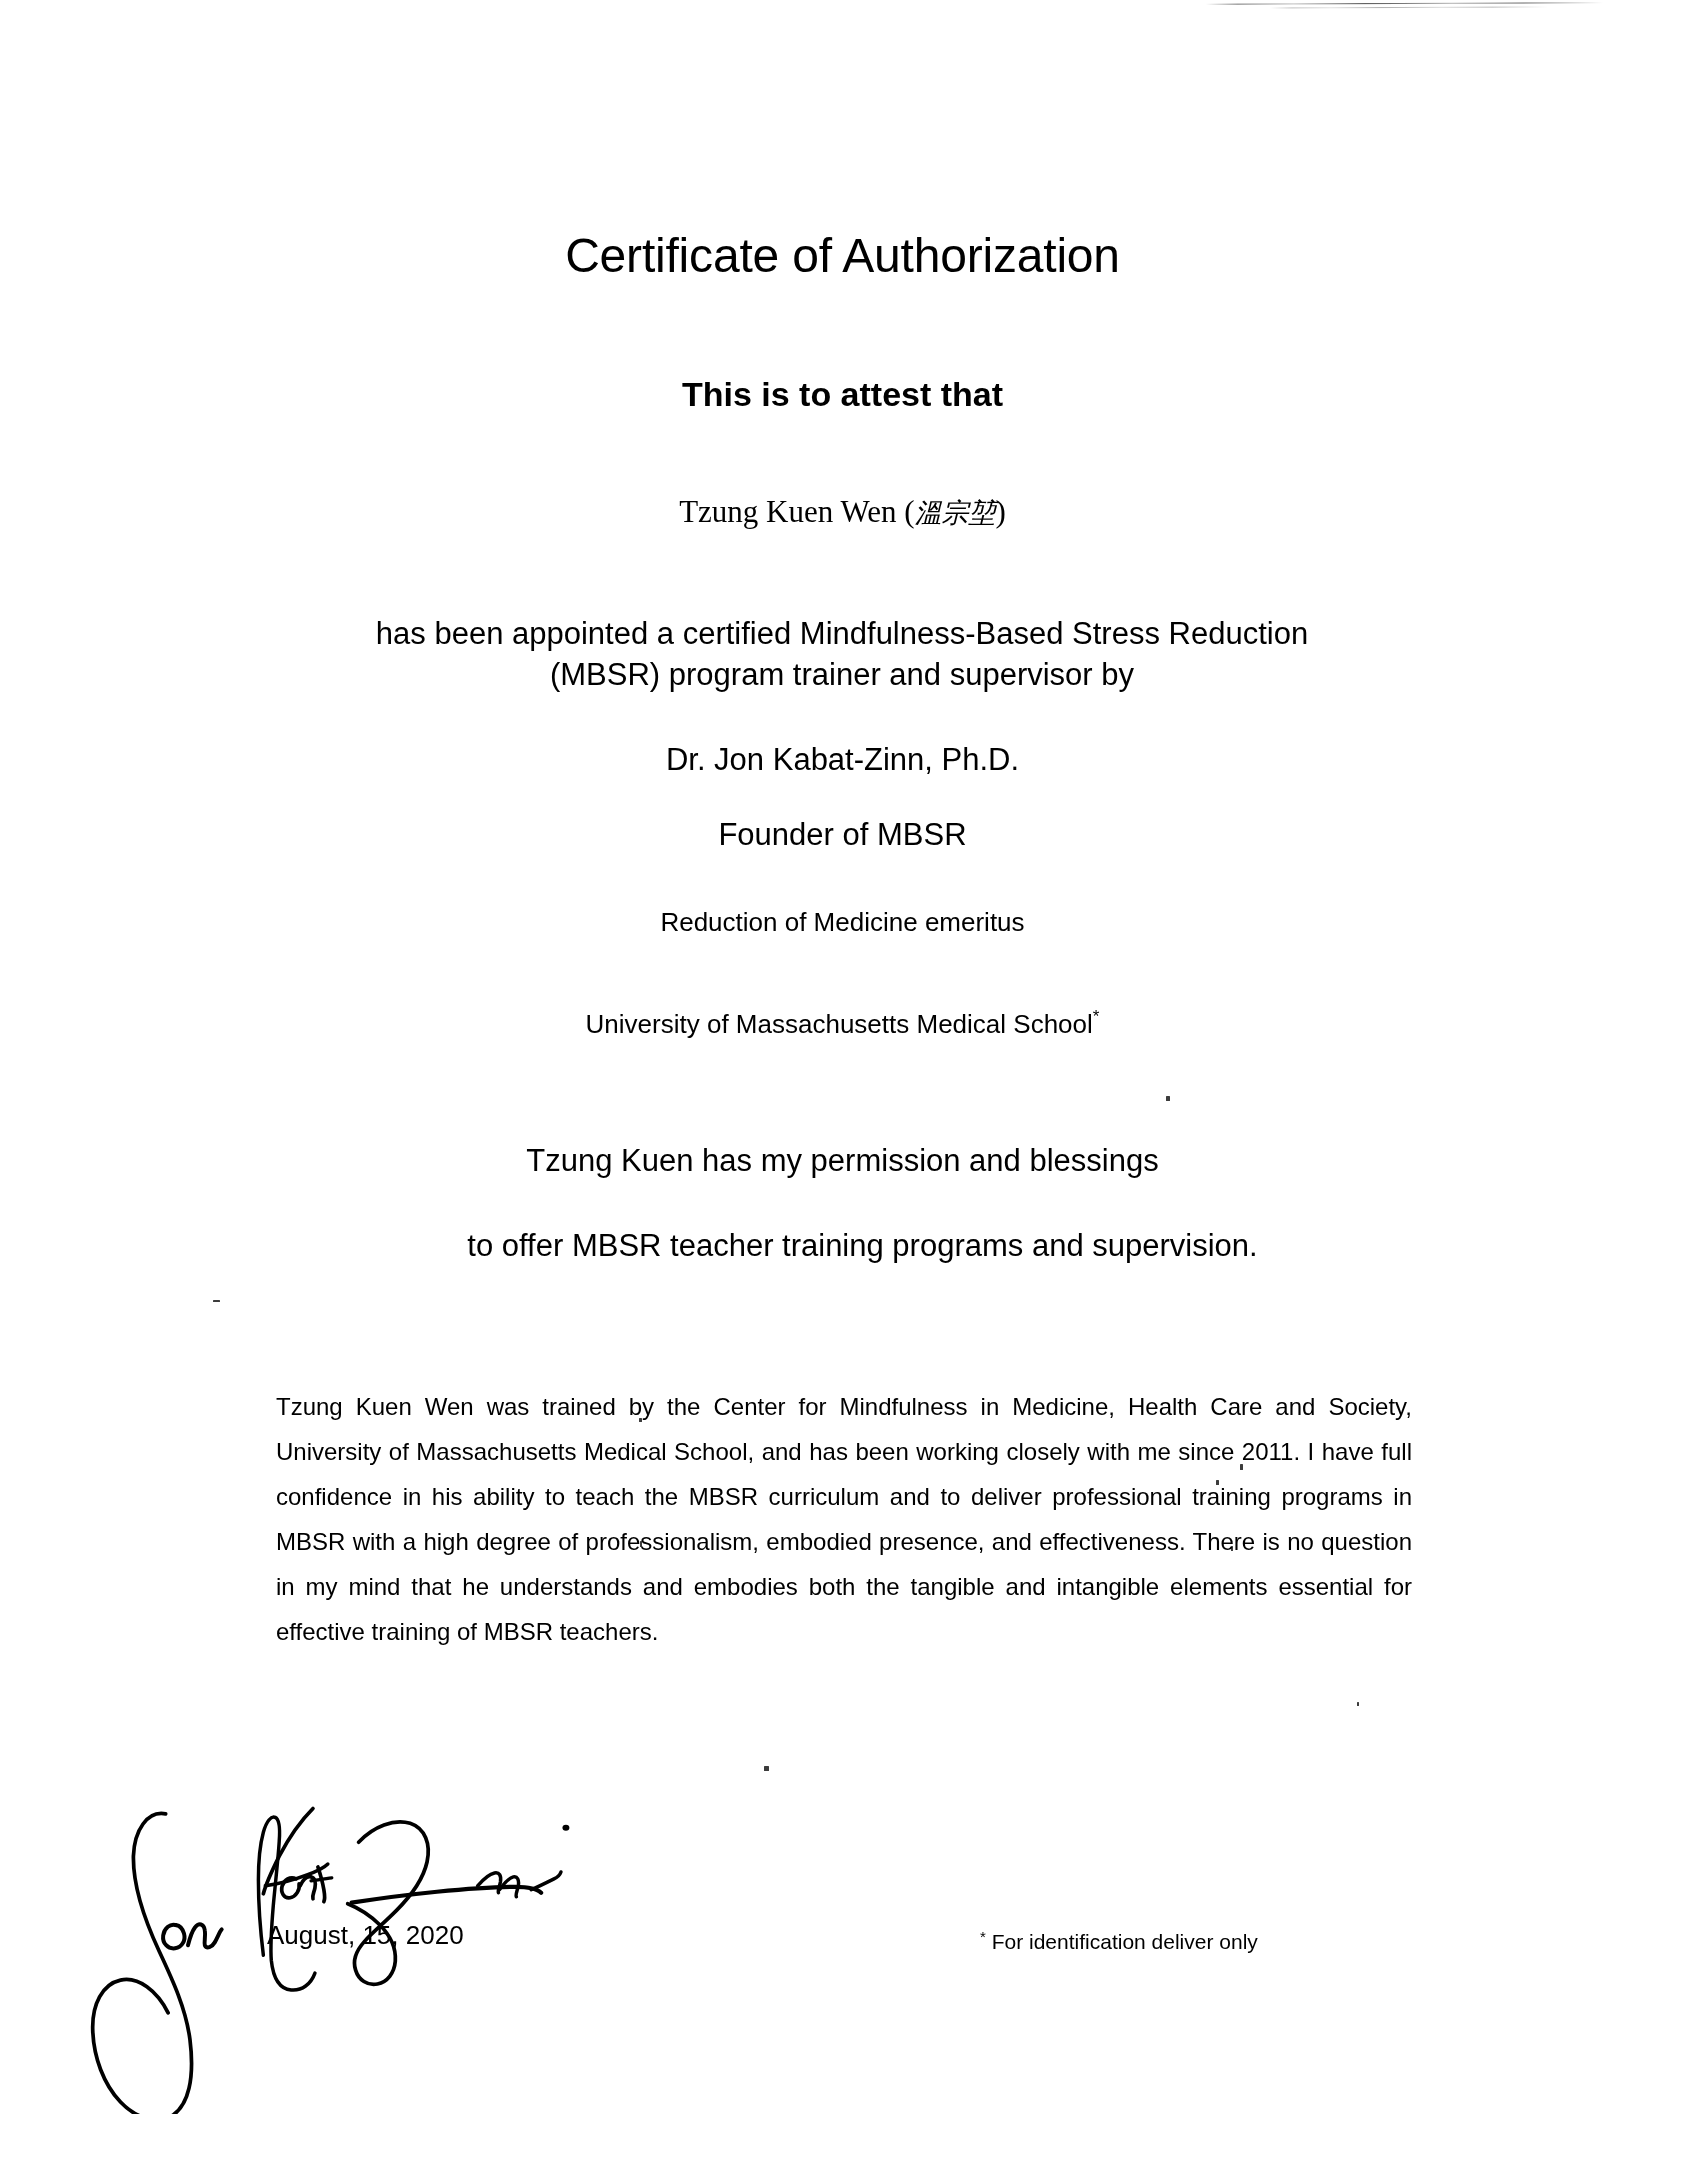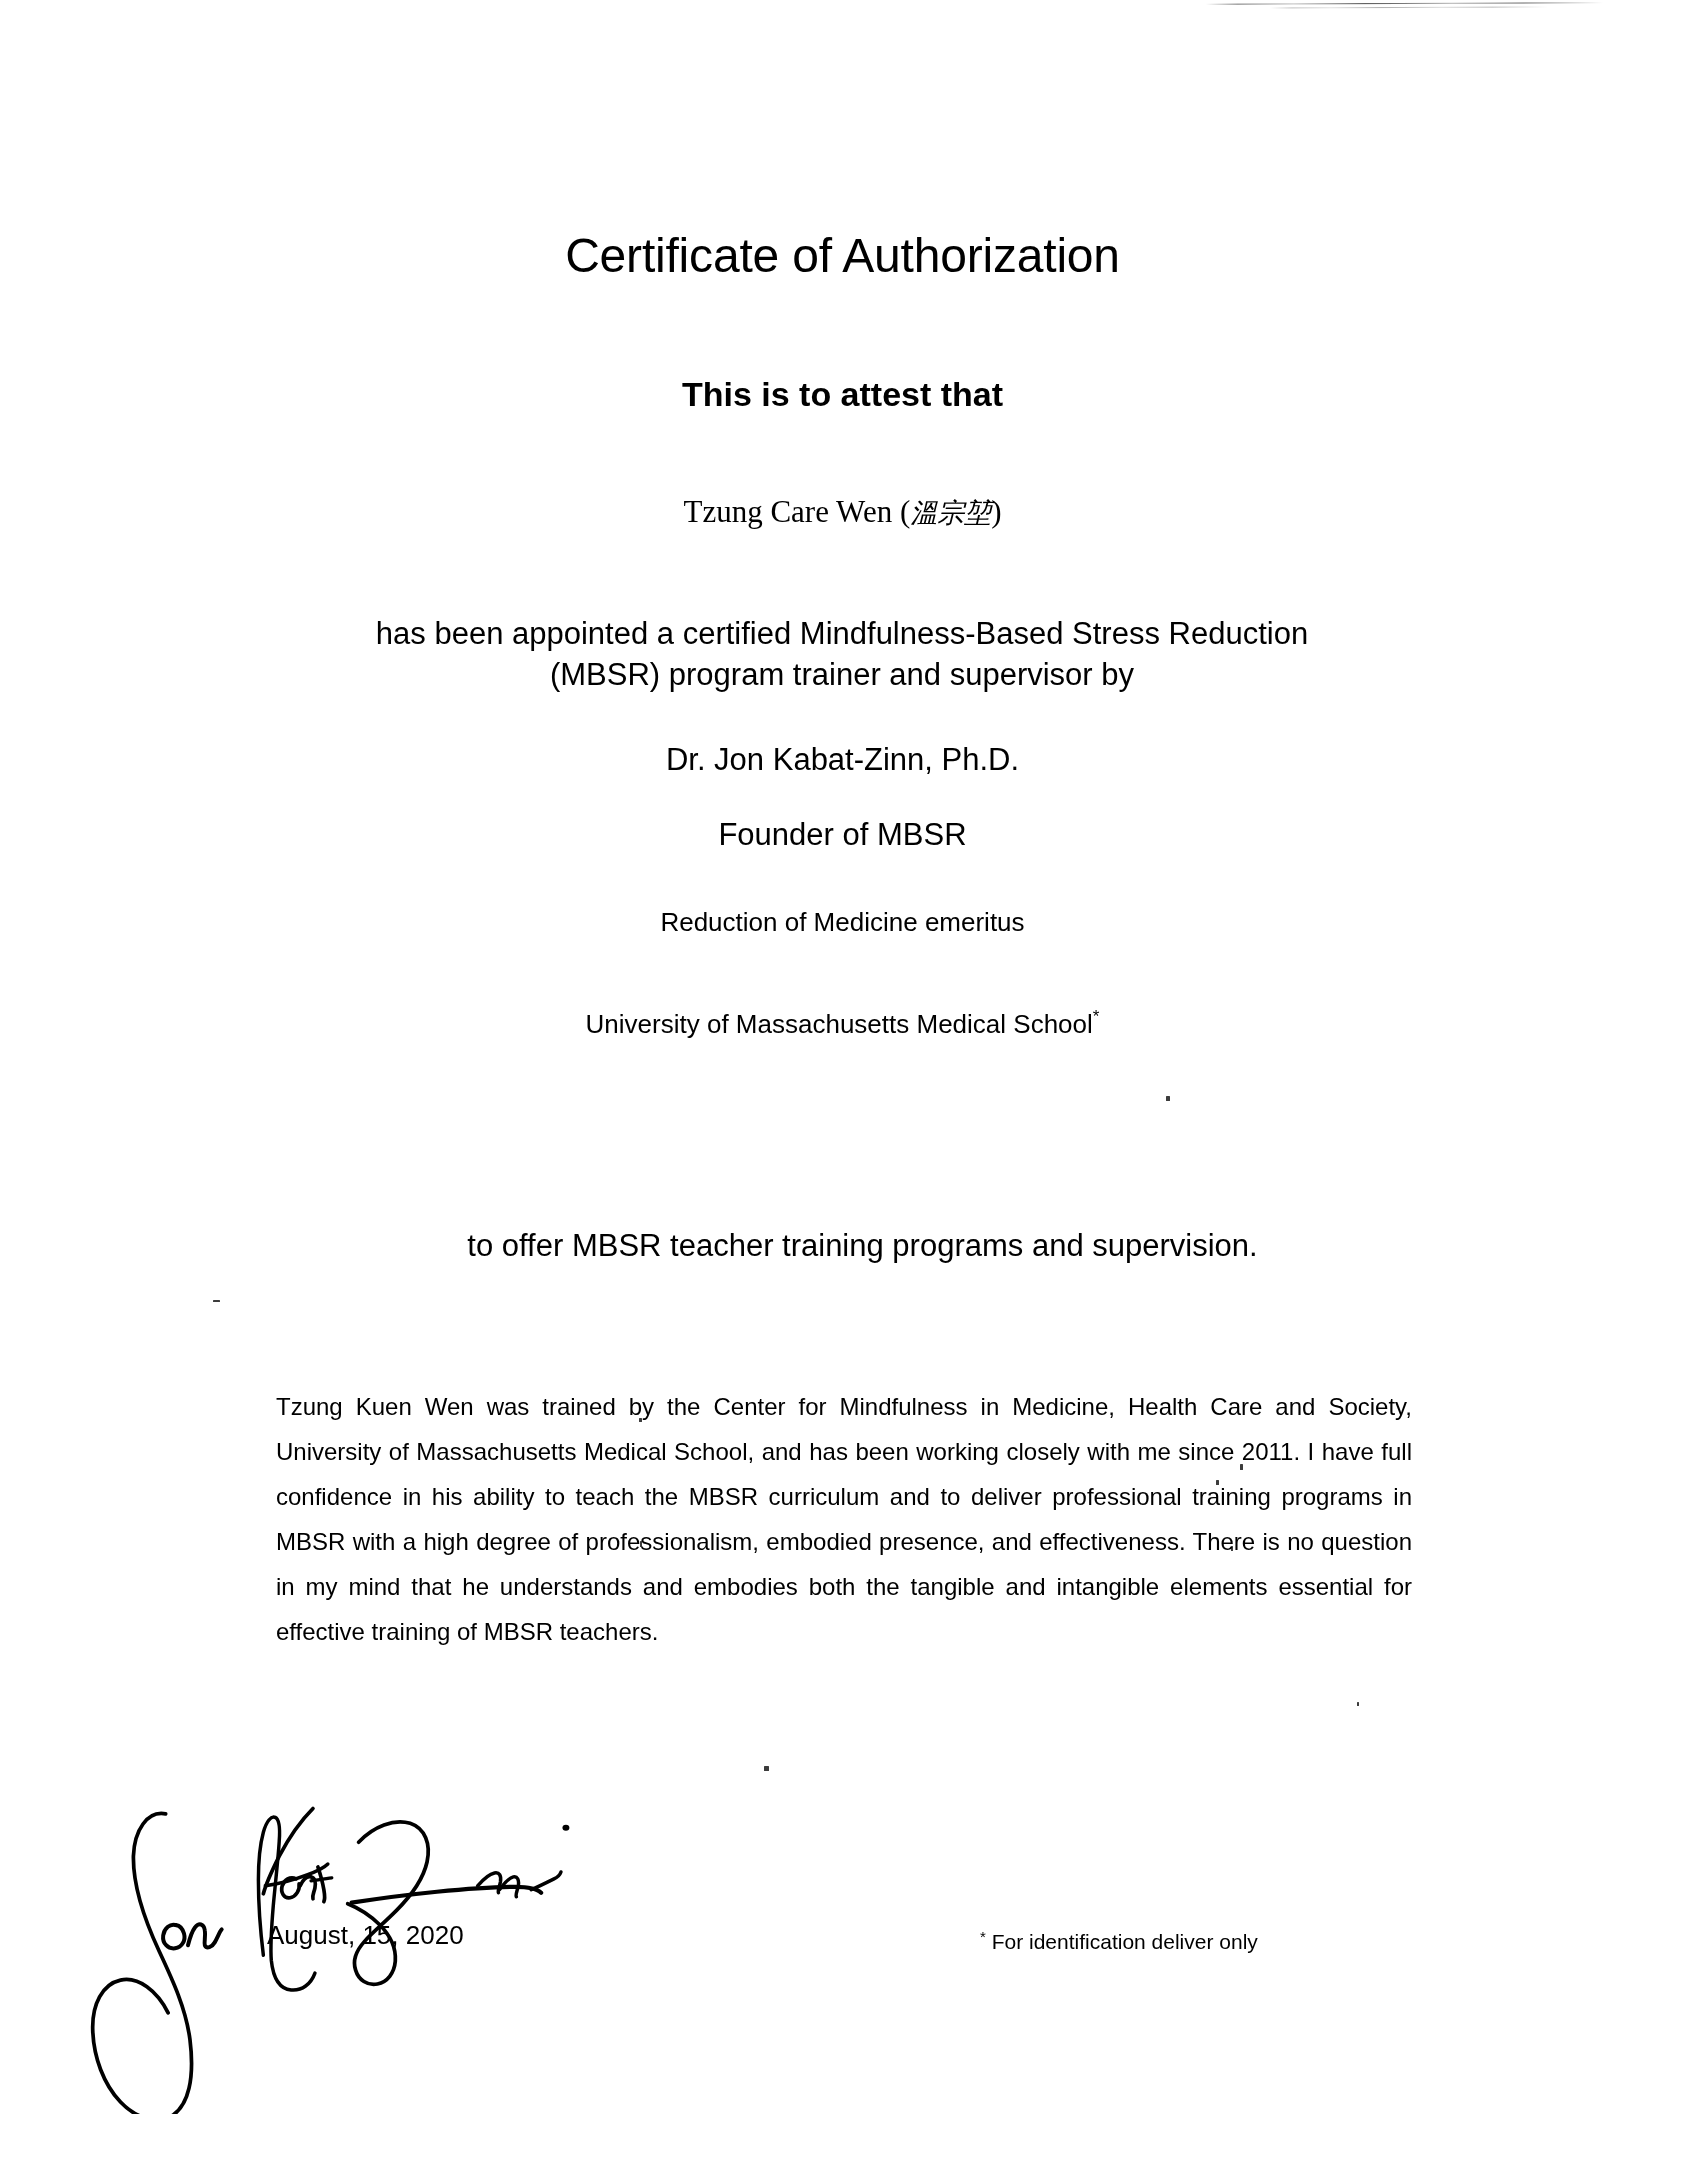--- a/index.html
+++ b/index.html
@@ -206,32 +206,33 @@
   <div class="speck" style="left:1240px;top:1464px;width:3px;height:6px;"></div>
   <div class="speck" style="left:1216px;top:1480px;width:2.5px;height:4.5px;"></div>
   <div class="speck" style="left:640px;top:1541px;width:2px;height:6px;"></div>
   <div class="speck" style="left:1231px;top:1546px;width:2px;height:5px;"></div>
   <div class="speck" style="left:1357px;top:1702px;width:2px;height:4px;"></div>
 
   <div class="center" id="doc-title">Certificate of Authorization</div>
 
   <div class="center" id="attest-line">This is to attest that</div>
 
-  <div class="center" id="recipient-name"><span>Tzung Care Wen (</span><span class="cjk">溫宗堃</span><span>)</span></div>
+  <div class="center" id="recipient-name"><span>Tzung Kuen Wen (</span><span class="cjk">溫宗堃</span><span>)</span></div>
 
   <div class="center" id="appointment">has been appointed a certified Mindfulness-Based Stress Reduction (MBSR) program trainer and supervisor by</div>
 
   <div class="center" id="signer-name">Dr. Jon Kabat-Zinn, Ph.D.</div>
 
   <div class="center" id="signer-role">Founder of MBSR</div>
 
   <div class="center" id="signer-affil1">Reduction of Medicine emeritus</div>
 
   <div class="center" id="signer-affil2"><span>University of Massachusetts Medical School</span><span class="asterisk">*</span></div>
 
+  <div class="center" id="permission1">Tzung Kuen has my permission and blessings</div>
 
   <div class="center" id="permission2">to offer MBSR teacher training programs and supervision.</div>
 
   <div id="body-paragraph">
     <p>Tzung Kuen Wen was trained by the Center for Mindfulness in Medicine, Health Care and Society, University of Massachusetts Medical School, and has been working closely with me since 2011. I have full confidence in his ability to teach the MBSR curriculum and to deliver professional training programs in MBSR with a high degree of professionalism, embodied presence, and effectiveness. There is no question in my mind that he understands and embodies both the tangible and intangible elements essential for effective training of MBSR teachers.</p>
   </div>
 
   <div id="signature-block">
     <svg id="signature-svg" viewBox="0 0 1750 760" xmlns="http://www.w3.org/2000/svg">
       <g fill="none" stroke="#000000" stroke-linecap="round" stroke-linejoin="round">

